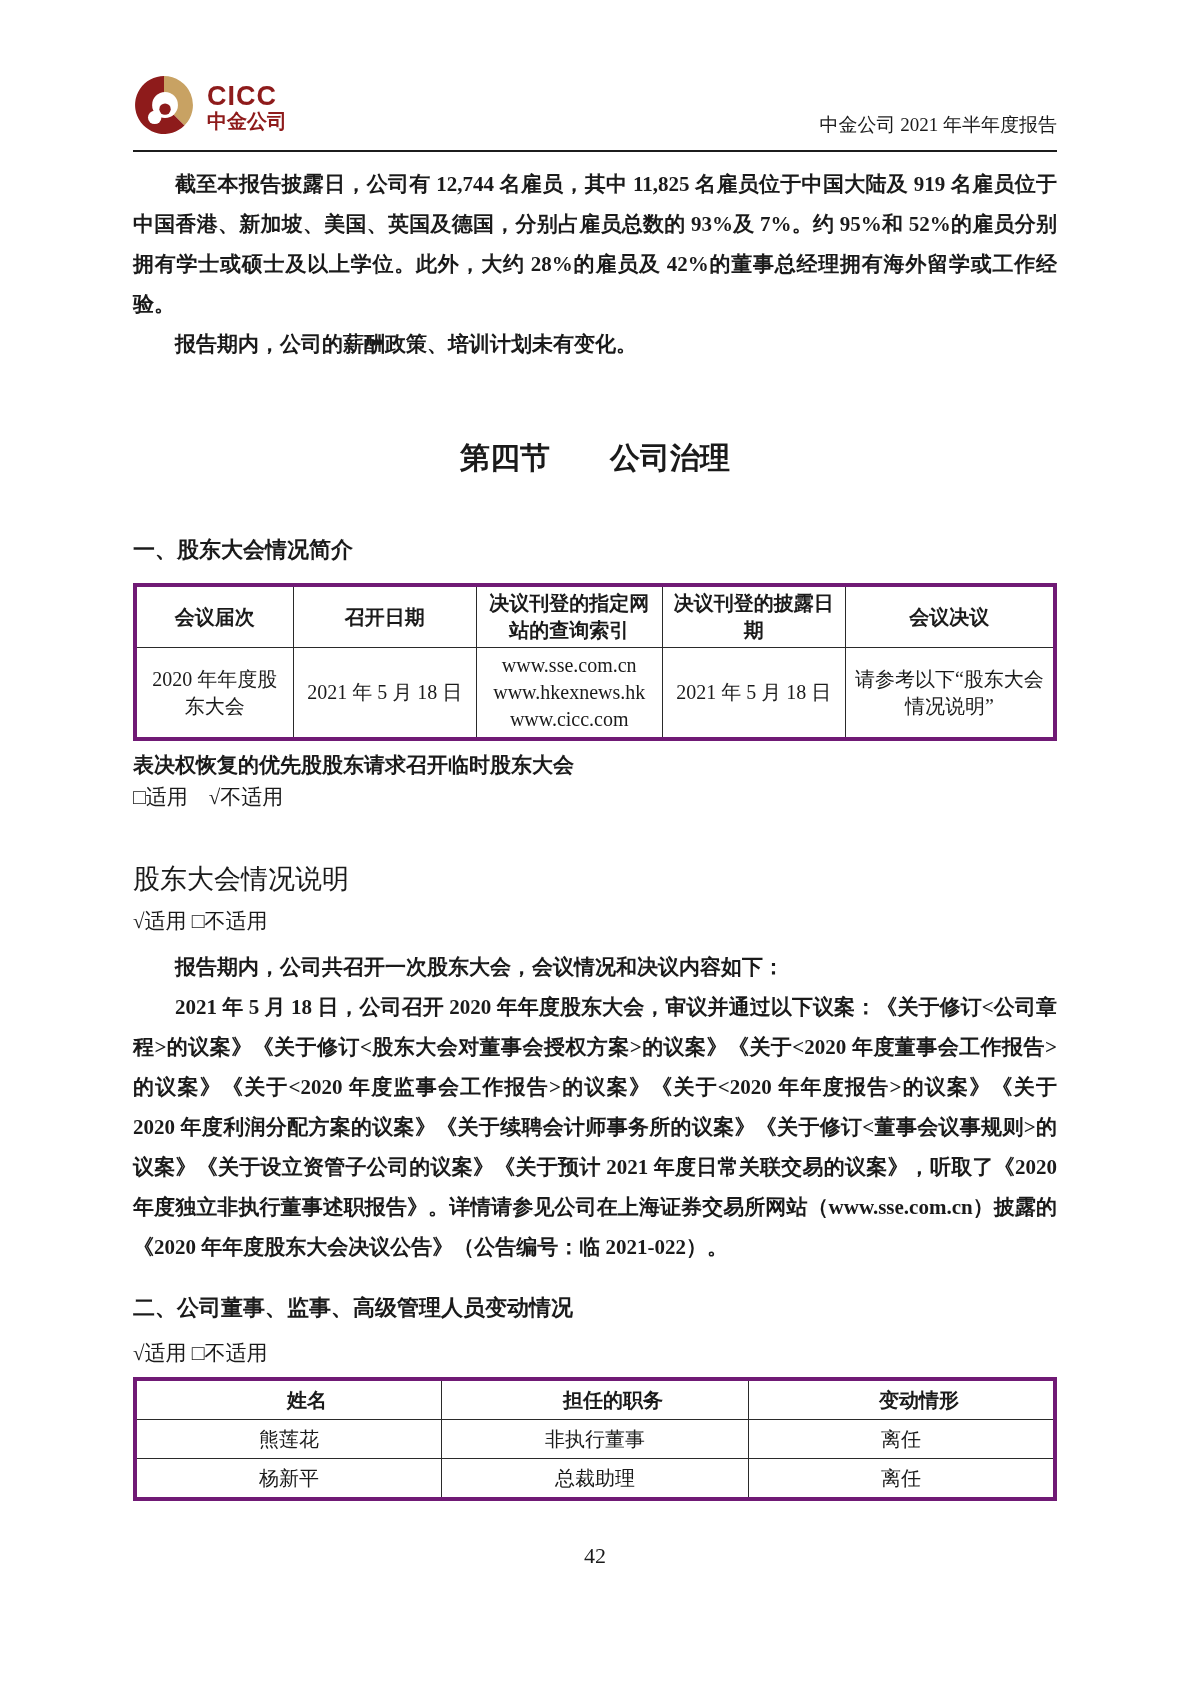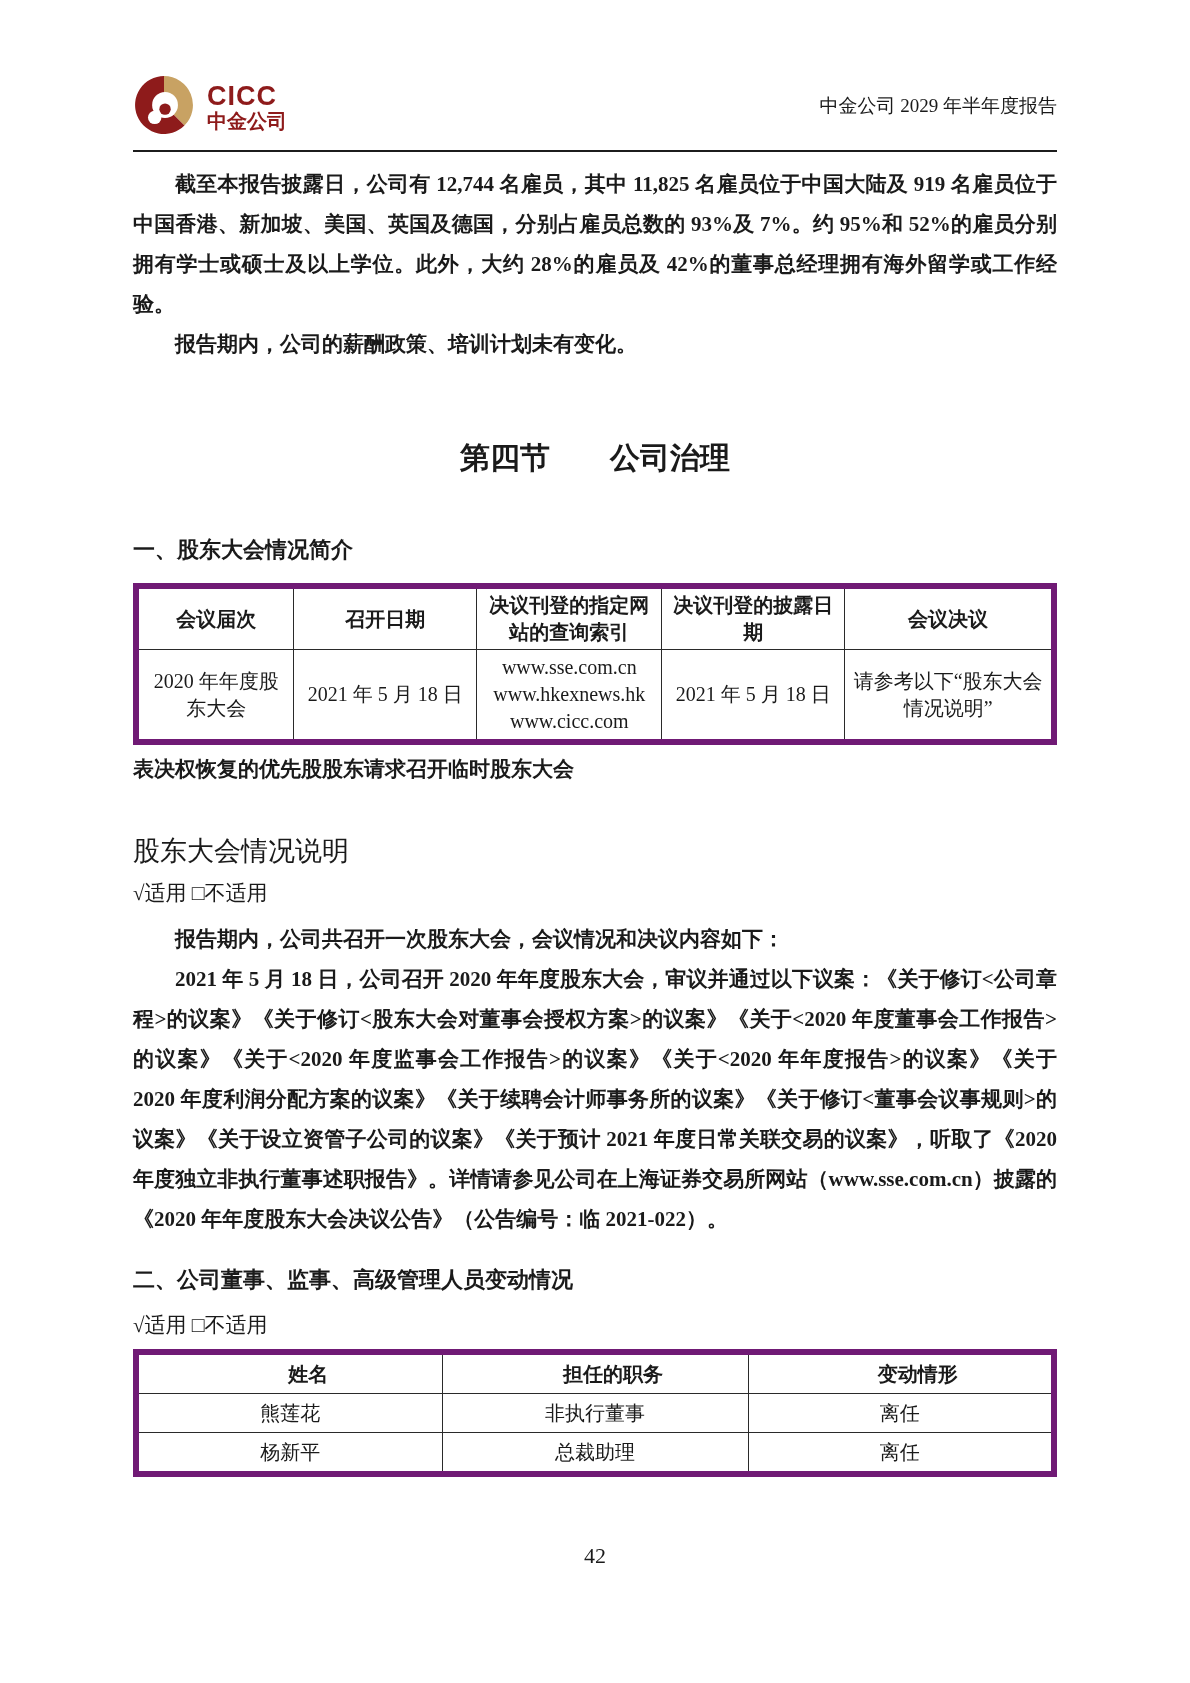--- a/index.html
+++ b/index.html
@@ -9,21 +9,21 @@
     margin:0 auto;
     background:#ffffff;
     font-family:"Liberation Serif","DejaVu Serif",serif;
     color:#1a1a1a;
     overflow:hidden;
   }
   .content{padding:0 133px;}
 
   
   .page-header{
-    display:flex;justify-content:space-between;align-items:center;
+    display:flex;justify-content:space-between;align-items:flex-end;
     padding-top:74px;padding-bottom:10px;
     border-bottom:2px solid #1c1c1c;
   }
   .logo-block{display:flex;align-items:center;gap:12px;}
   .logo-text{display:flex;flex-direction:column;line-height:1.05;
     font-family:"Liberation Sans","DejaVu Sans",sans-serif;font-weight:bold;}
   .logo-en{font-size:27px;letter-spacing:1px;}
   .logo-cn{font-size:20px;}
   .report-title{font-size:19px;padding-bottom:2px;}
 
@@ -43,21 +43,21 @@
     font-weight:bold;font-size:30px;
   }
   .h-num{
     margin-top:56px;
     font-family:Liberation Mono, monospace;
     font-weight:bold;font-size:22px;
   }
 
   
   table{border-collapse:collapse;width:100%;table-layout:fixed;}
-  .doc-table{margin-top:18px;border:6px solid #701a75;}
+  .doc-table{margin-top:18px;border:4px solid #701a75;}
   .doc-table th,.doc-table td{
     border:1px solid #2a2a2a;
     text-align:center;vertical-align:middle;
     font-size:20px;
   }
   .doc-table th{
     font-weight:bold;line-height:27px;padding:3px 4px;
     font-family:"Liberation Sans","DejaVu Sans",sans-serif;
   }
   .doc-table td{line-height:27px;padding:4px 6px;font-weight:normal;}
@@ -106,21 +106,21 @@
             <circle cx="31" cy="30" r="12.5" fill="#ffffff"></circle>
             <circle cx="21" cy="42" r="6.5" fill="#ffffff"></circle>
             <circle cx="31" cy="34" r="5.5" fill="#8E1B1B"></circle>
           </svg>
         </span>
         <span class="logo-text" style="color:#8E1B1B;">
           <span class="logo-en">CICC</span>
           <span class="logo-cn">中金公司</span>
         </span>
       </div>
-      <div class="report-title">中金公司 2029 年半年度报告</div>
+      <div class="report-title">中金公司 2021 年半年度报告</div>
     </div>
 
     <p class="para p-first">截至本报告披露日，公司有 12,744 名雇员，其中 11,825 名雇员位于中国大陆及 919 名雇员位于中国香港、新加坡、美国、英国及德国，分别占雇员总数的 93%及 7%。约 95%和 52%的雇员分别拥有学士或硕士及以上学位。此外，大约 28%的雇员及 42%的董事总经理拥有海外留学或工作经验。</p>
     <p class="para">报告期内，公司的薪酬政策、培训计划未有变化。</p>
 
     <div class="section-title">第四节　　公司治理</div>
 
     <div class="h-num">一、股东大会情况简介</div>
 
     <table class="doc-table meeting-table">
@@ -149,20 +149,21 @@
             <div>www.hkexnews.hk</div>
             <div>www.cicc.com</div>
           </td>
           <td>2021 年 5 月 18 日</td>
           <td>请参考以下“股东大会情况说明”</td>
         </tr>
       </tbody>
     </table>
 
     <div class="sub-bold">表决权恢复的优先股股东请求召开临时股东大会</div>
+    <div class="applicability">□适用　√不适用</div>
 
     <div class="plain-line gap-lg">股东大会情况说明</div>
     <div class="applicability gap-sm">√适用 □不适用</div>
 
     <p class="para gap-sm">报告期内，公司共召开一次股东大会，会议情况和决议内容如下：</p>
     <p class="para">2021 年 5 月 18 日，公司召开 2020 年年度股东大会，审议并通过以下议案：《关于修订&lt;公司章程&gt;的议案》《关于修订&lt;股东大会对董事会授权方案&gt;的议案》《关于&lt;2020 年度董事会工作报告&gt;的议案》《关于&lt;2020 年度监事会工作报告&gt;的议案》《关于&lt;2020 年年度报告&gt;的议案》《关于 2020 年度利润分配方案的议案》《关于续聘会计师事务所的议案》《关于修订&lt;董事会议事规则&gt;的议案》《关于设立资管子公司的议案》《关于预计 2021 年度日常关联交易的议案》，听取了《2020 年度独立非执行董事述职报告》。详情请参见公司在上海证券交易所网站（www.sse.com.cn）披露的《2020 年年度股东大会决议公告》（公告编号：临 2021-022）。</p>
 
     <div class="h-num" style="margin-top:26px;">二、公司董事、监事、高级管理人员变动情况</div>
     <div class="applicability" style="margin-top:14px;">√适用 □不适用</div>
 

